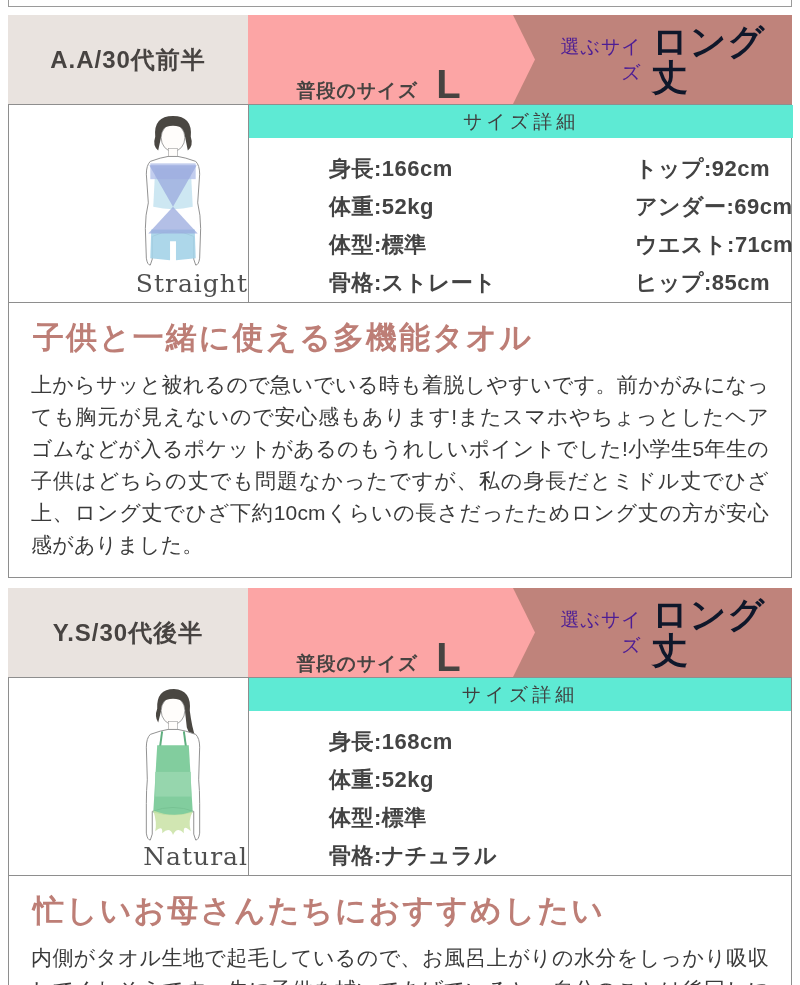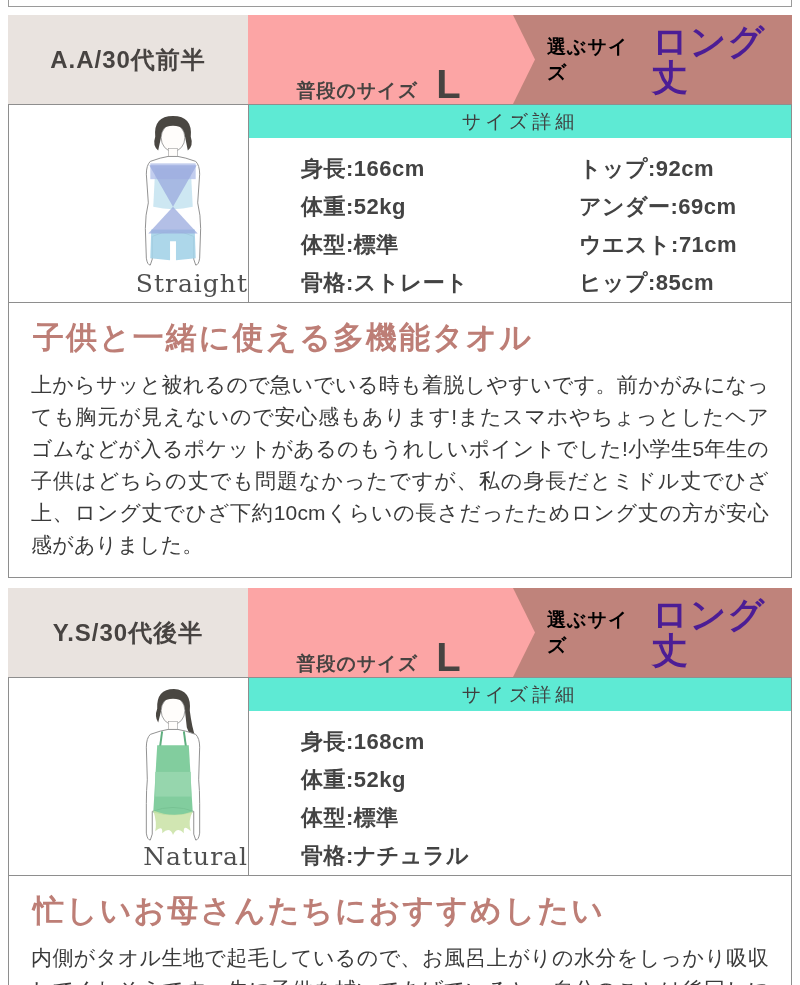--- a/index.html
+++ b/index.html
@@ -41,22 +41,22 @@
   .hd-mid .lbl { font-size: 19px; font-weight: bold; color: #474341; letter-spacing: 1px; }
   .hd-mid .val { font-size: 40px; font-weight: bold; color: #474341; margin-left: 18px; line-height: 1; }
   .hd-right {
     flex: 1 1 auto;
     margin-left: -22px;
     background: #bf837b;
     display: flex; align-items: center; justify-content: center;
     position: relative; z-index: 1;
     padding-left: 34px;
   }
-  .hd-right .lbl { font-size: 19px; font-weight: bold; color: #000000; letter-spacing: 1px; }
-  .hd-right .val { font-size: 36px; font-weight: bold; color: #4c1d95; margin-left: 10px; line-height: 1; letter-spacing: 1px; }
+  .hd-right .lbl { font-size: 19px; font-weight: normal; color: #4c1d95; letter-spacing: 1px; text-align: right; }
+  .hd-right .val { font-size: 36px; font-weight: bold; color: #0f172a; margin-left: 10px; line-height: 1; letter-spacing: 1px; }
 
   
   .box { border: 1px solid #8e8e8e; background: #fff; }
   .body-row { display: flex; height: 197px; }
   .figure-cell {
     flex: 0 0 240px;
     border-right: 1px solid #8e8e8e;
     display: flex; flex-direction: column;
     align-items: flex-end; justify-content: flex-end;
     padding-bottom: 5px;
@@ -67,21 +67,21 @@
     font-size: 25px; color: #4f4f4f; line-height: 1.1;
     letter-spacing: 1px;
   }
   .details-cell { flex: 1 1 auto; display: flex; flex-direction: column; }
   .details-bar {
     height: 33px; background: #5eead4;
     display: flex; align-items: center; justify-content: center;
     font-size: 19px; color: #3f3f3f; letter-spacing: 4px; font-weight: 500;
   }
   .details-grid { display: flex; padding: 12px 0 0 52px; }
-  .dcol { display: flex; flex-direction: column; }
+  .dcol { display: flex; flex-direction: column; margin-left: 28px; }
   .dcol-left { width: 278px; }
   .dcol div {
     font-size: 22px; font-weight: bold; color: #434343;
     line-height: 38px; letter-spacing: 0.5px; white-space: nowrap;
   }
 
   
   .review { border-top: 1px solid #8e8e8e; padding: 12px 22px 16px 22px; min-height: 199px; }
   .review-title {
     color: #bd7e76; font-size: 31px; font-weight: bold;

